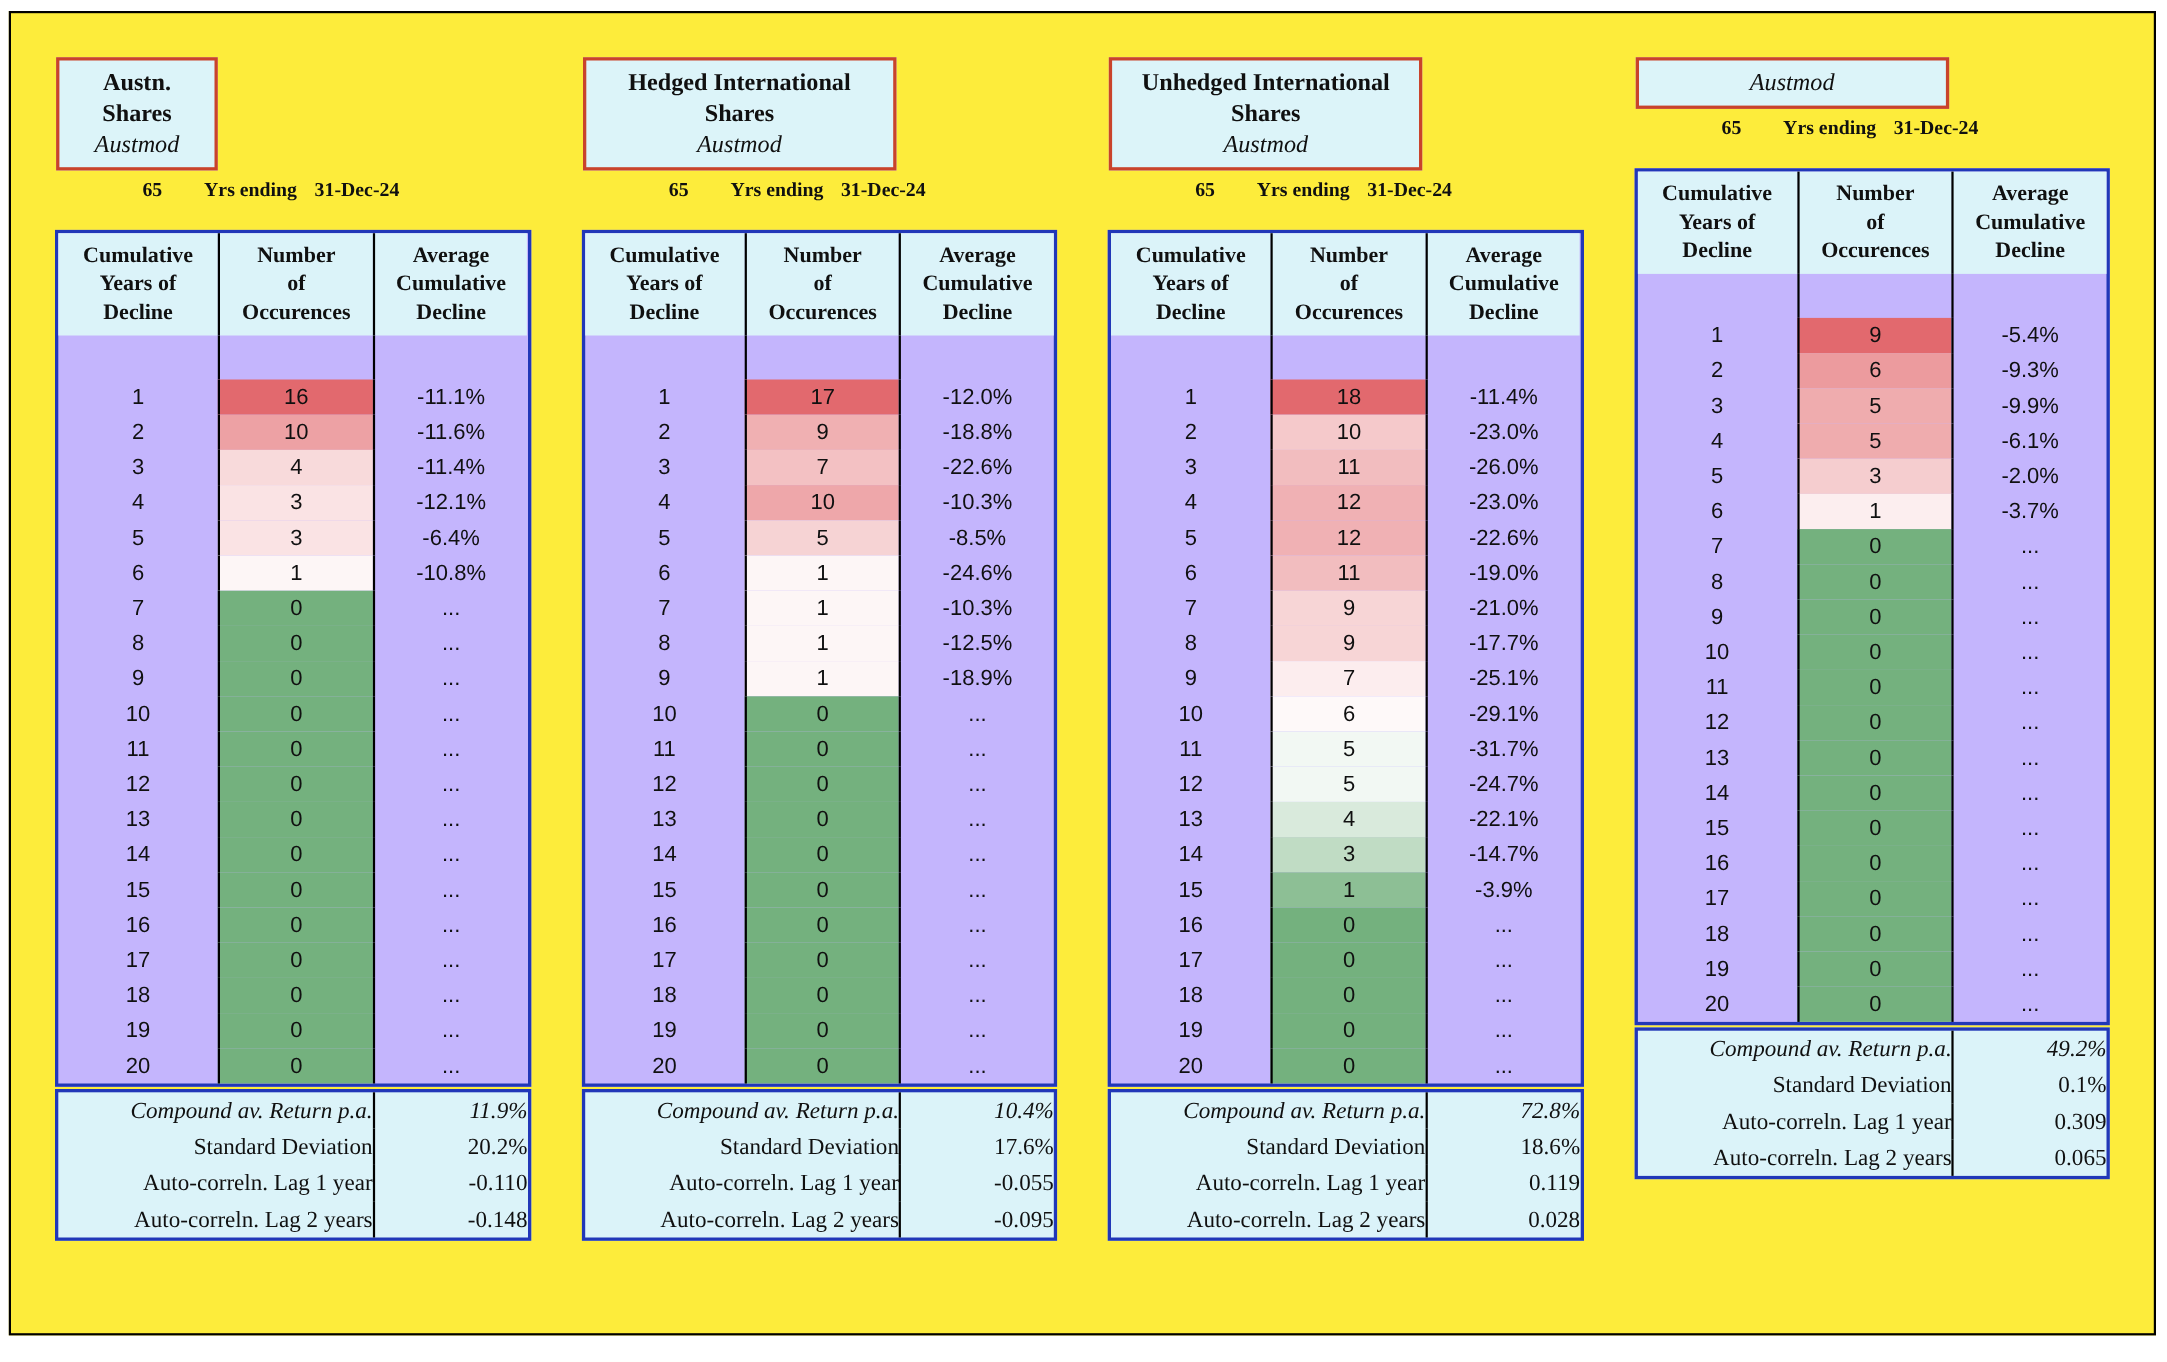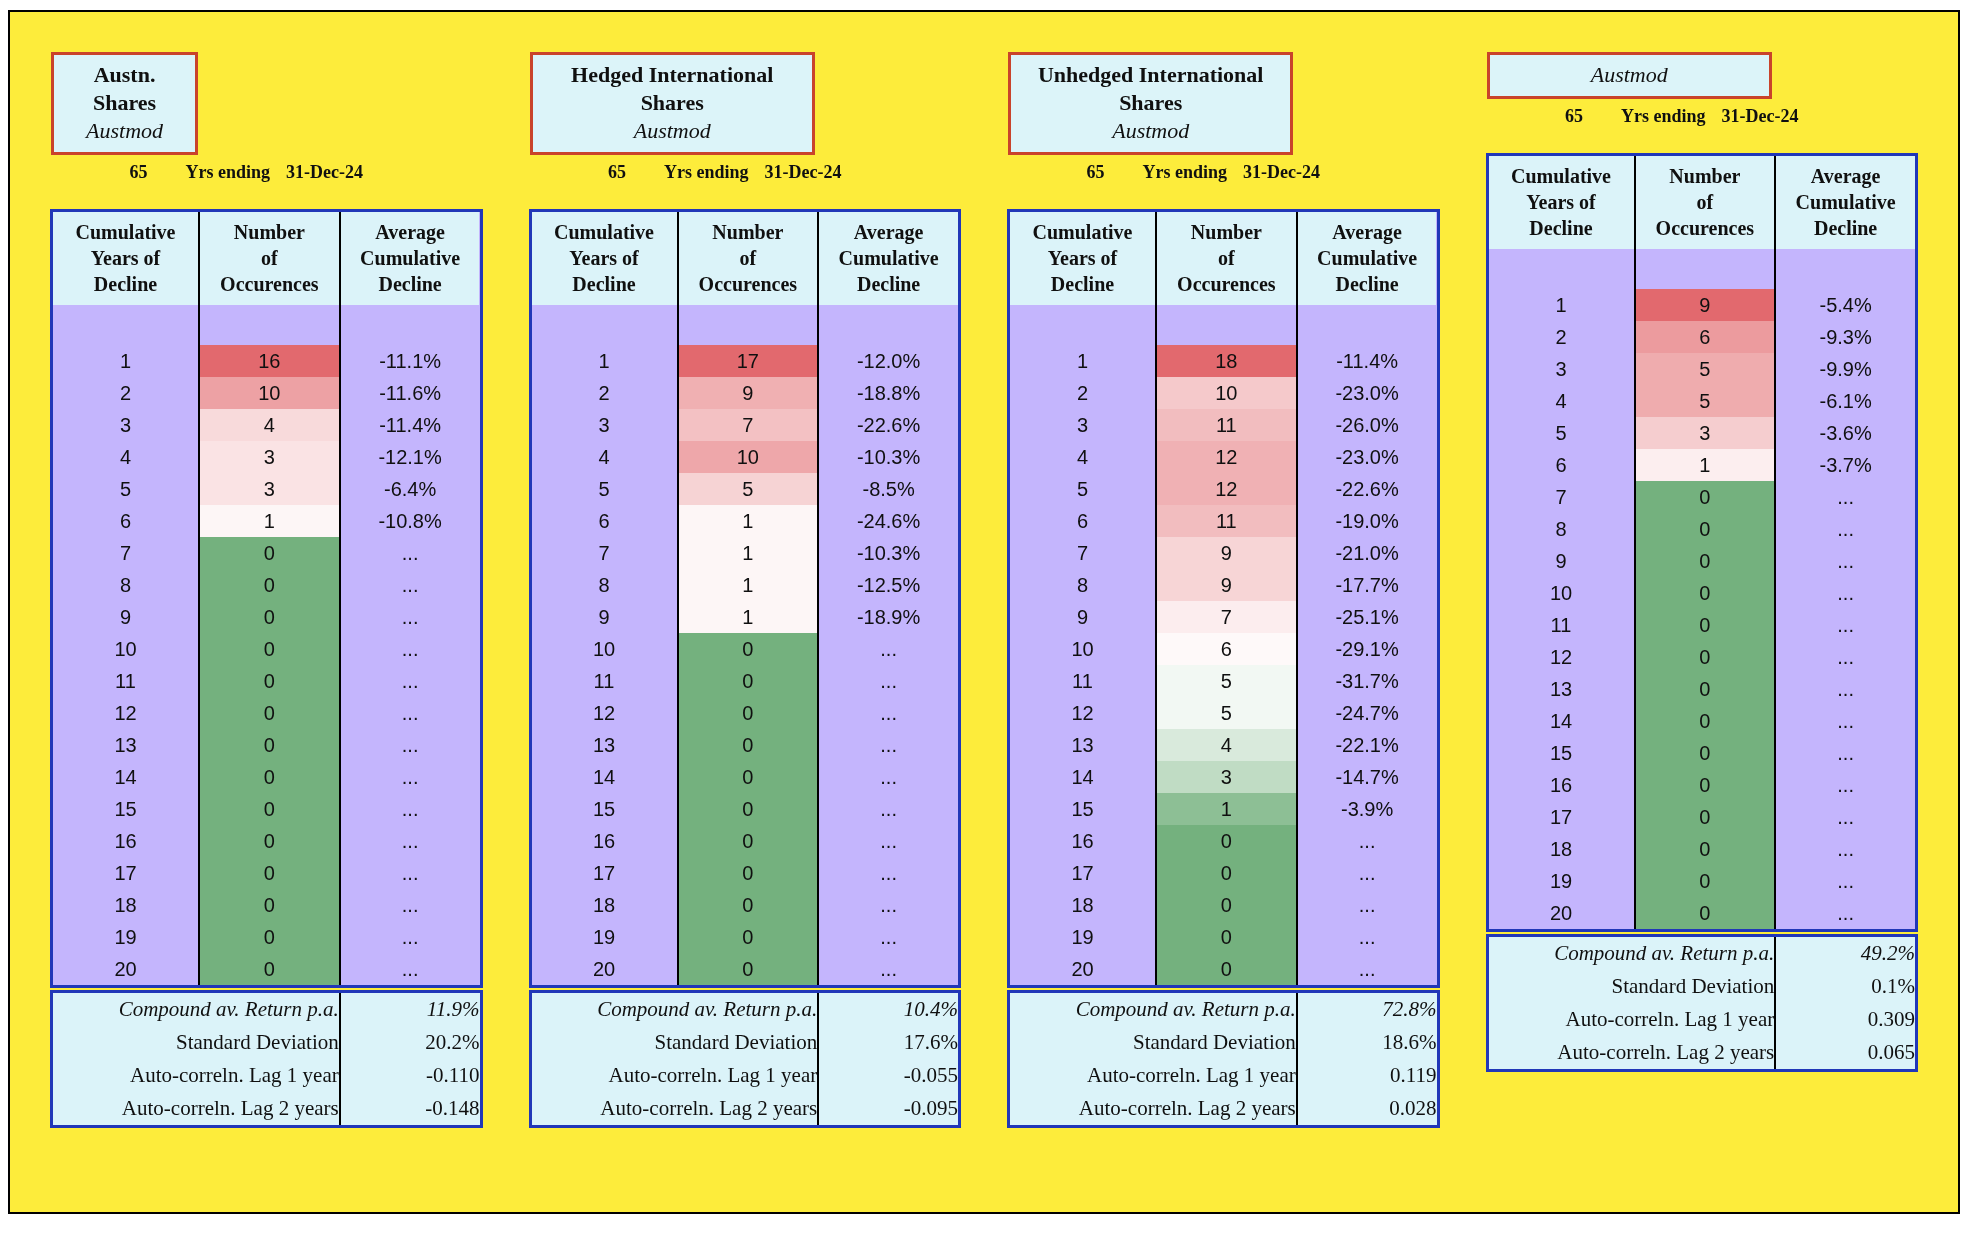--- a/index.html
+++ b/index.html
@@ -585,21 +585,21 @@
                 <div class="cell c3">-9.9%</div>
               </div>
               <div class="row">
                 <div class="cell c1">4</div>
                 <div class="cell c2" style="background: rgb(239, 172, 174);">5</div>
                 <div class="cell c3">-6.1%</div>
               </div>
               <div class="row">
                 <div class="cell c1">5</div>
                 <div class="cell c2" style="background: rgb(245, 205, 207);">3</div>
-                <div class="cell c3">-3.6%</div>
+                <div class="cell c3">-2.0%</div>
               </div>
               <div class="row">
                 <div class="cell c1">6</div>
                 <div class="cell c2" style="background: rgb(252, 238, 239);">1</div>
                 <div class="cell c3">-3.7%</div>
               </div>
               <div class="row">
                 <div class="cell c1">7</div>
                 <div class="cell c2" style="background: rgb(116, 177, 126);">0</div>
                 <div class="cell c3">...</div>

